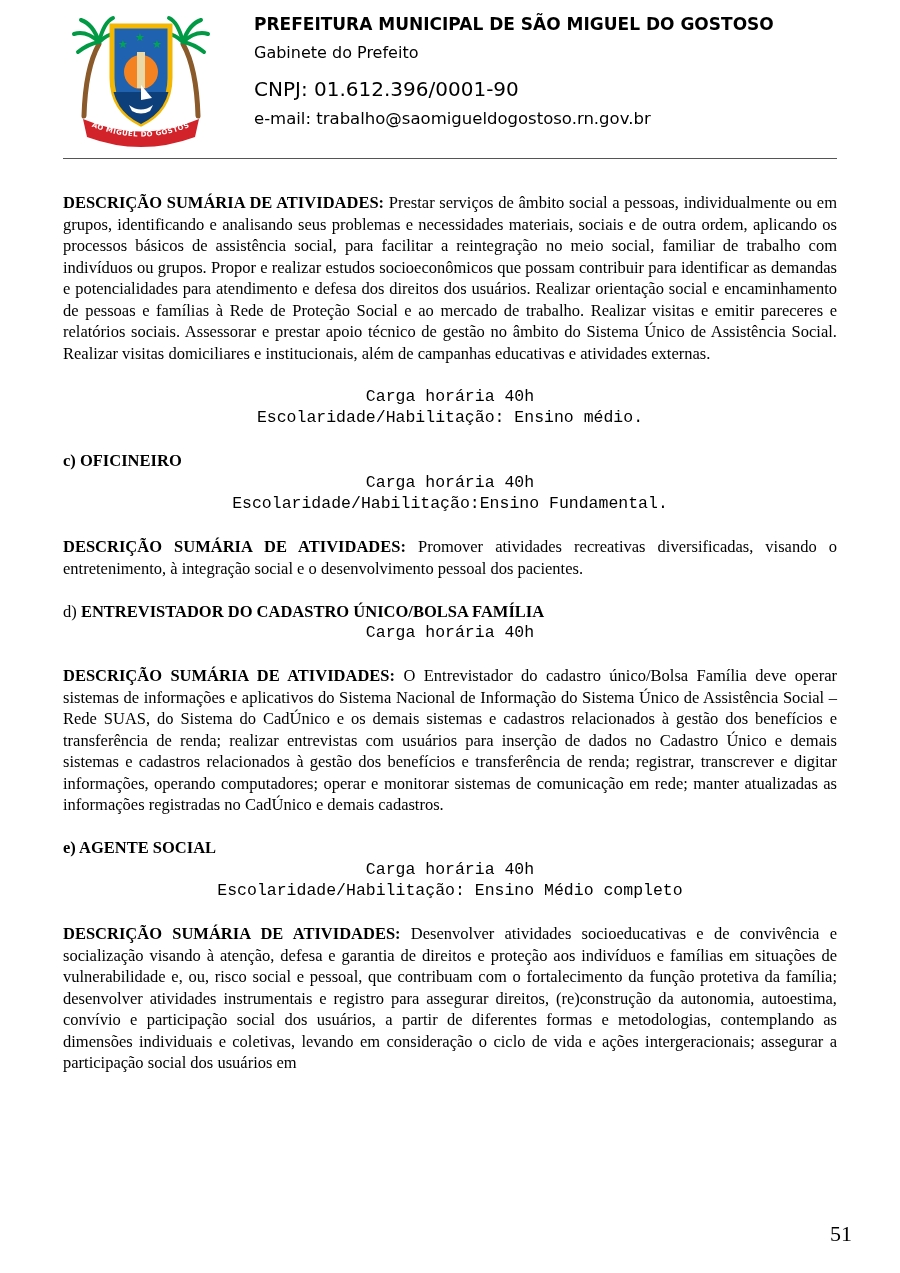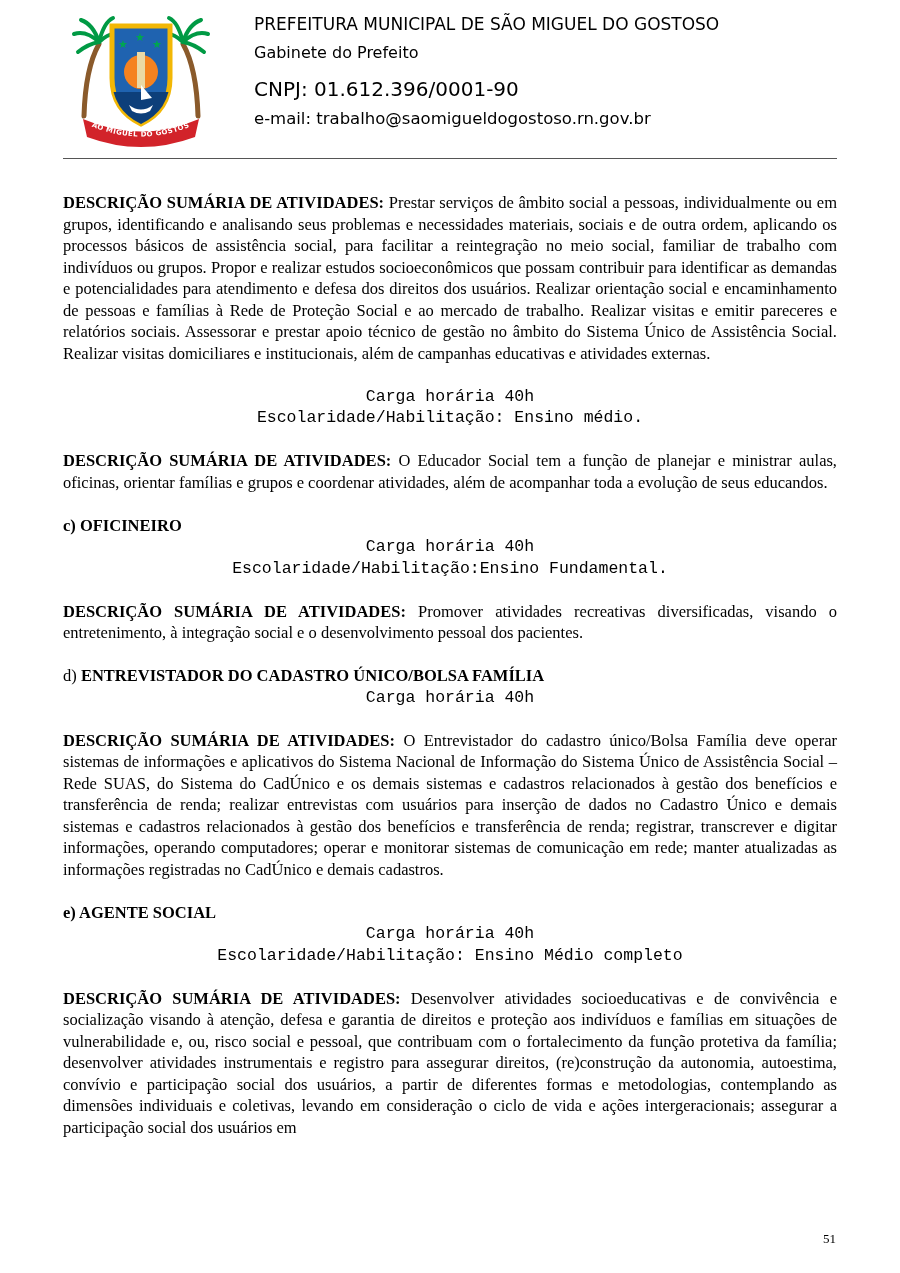--- a/index.html
+++ b/index.html
@@ -22,21 +22,21 @@
     margin: 10px 63px 0 66px;
   }
   .logo { width: 150px; height: 140px; flex: 0 0 auto; }
   .header-text {
     margin-left: 38px;
     padding-top: 4px;
     font-family: "DejaVu Sans", sans-serif;
     line-height: 1.2;
   }
   .header-text .l1 { font-size: 15.5px; margin-bottom: 9px; }
-  .header-text .l2 { font-size: 17px;   font-weight: normal; margin-bottom: 9px; }
+  .header-text .l2 { font-size: 17px;   font-weight: bold; margin-bottom: 9px; }
   .header-text .l3 { font-size: 16px;   font-weight: normal; margin-bottom: 14px; }
   .header-text .l4 { font-size: 20px;   margin-bottom: 8px; }
   .header-text .l5 { font-size: 16.5px; }
   .divider {
     border: none;
     border-top: 1.5px solid #555;
     margin: 8px 63px 0 63px;
   }
   
   .doc-body {
@@ -45,22 +45,22 @@
     line-height: 21.5px;
   }
   .para { text-align: justify; }
   .block { margin-top: 21.5px; }
   .job { margin-top: 21.5px; }
   .job-title { font-weight: bold; text-align: left; }
   .job-title .letter.plain { font-weight: normal; }
   .job-line { text-align: center; font-family: Liberation Mono, monospace; }
   .page-number {
     position: absolute;
-    right: 64px; bottom: 26px;
-    font-size: 13px;
+    right: 48px; bottom: 26px;
+    font-size: 22px;
   }
 </style>
 </head>
 <body>
 
 <div class="page">
 
   <header class="doc-header">
     <svg class="logo" viewBox="0 0 150 140" aria-hidden="true">
       <defs>
@@ -128,21 +128,20 @@
 
   <hr class="divider">
 
   <main class="doc-body">
 
     <p class="para"><b>DESCRIÇÃO SUMÁRIA DE ATIVIDADES:</b> <span>Prestar serviços de âmbito social a pessoas, individualmente ou em grupos, identificando e analisando seus problemas e necessidades materiais, sociais e de outra ordem, aplicando os processos básicos de assistência social, para facilitar a reintegração no meio social, familiar de trabalho com indivíduos ou grupos. Propor e realizar estudos socioeconômicos que possam contribuir para identificar as demandas e potencialidades para atendimento e defesa dos direitos dos usuários. Realizar orientação social e encaminhamento de pessoas e famílias à Rede de Proteção Social e ao mercado de trabalho. Realizar visitas e emitir pareceres e relatórios sociais. Assessorar e prestar apoio técnico de gestão no âmbito do Sistema Único de Assistência Social. Realizar visitas domiciliares e institucionais, além de campanhas educativas e atividades externas.</span></p>
 
     <section class="job">
       <p class="job-line">Carga horária 40h</p>
       <p class="job-line">Escolaridade/Habilitação: Ensino médio.</p>
-      <p class="para block"><b>DESCRIÇÃO SUMÁRIA DE ATIVIDADES:</b> <span>O Educador Social tem a função de planejar e ministrar aulas, oficinas, orientar famílias e grupos e coordenar atividades, além de acompanhar toda a evolução de seus educandos.</span></p>
     </section>
 
     <section class="job">
       <p class="job-title"><span class="letter">c)</span> <span>OFICINEIRO</span></p>
       <p class="job-line">Carga horária 40h</p>
       <p class="job-line">Escolaridade/Habilitação:Ensino Fundamental.</p>
       <p class="para block"><b>DESCRIÇÃO SUMÁRIA DE ATIVIDADES:</b> <span>Promover atividades recreativas diversificadas, visando o entretenimento, à integração social e o desenvolvimento pessoal dos pacientes.</span></p>
     </section>
 
     <section class="job">

